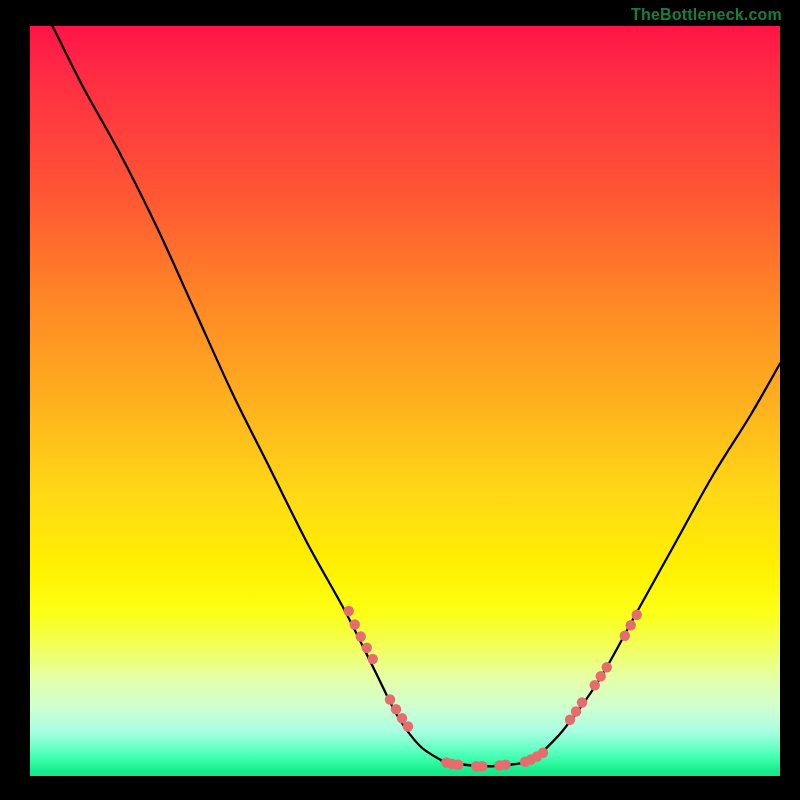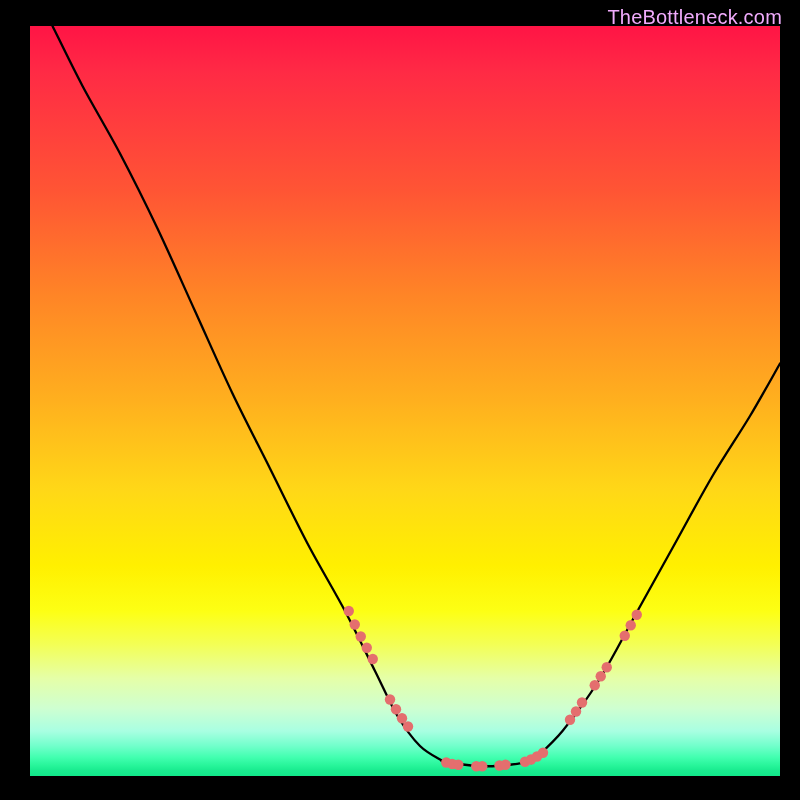--- a/index.html
+++ b/index.html
@@ -44,23 +44,23 @@
       #42ffb0 97.5%,
       #27f59a 98.6%,
       #1aec90 99.2%,
       #12e78a 100%
     );
   }
   .watermark {
     position: absolute;
     top: 6px;
     right: 18px;
-    color: #f0abfc;
-    font-size: 20px;
-    font-weight: 400;
+    color: #15803d;
+    font-size: 16px;
+    font-weight: 700;
     letter-spacing: 0.2px;
   }
   svg.curves {
     position: absolute;
     inset: 0;
   }
 </style>
 </head>
 <body>
 

